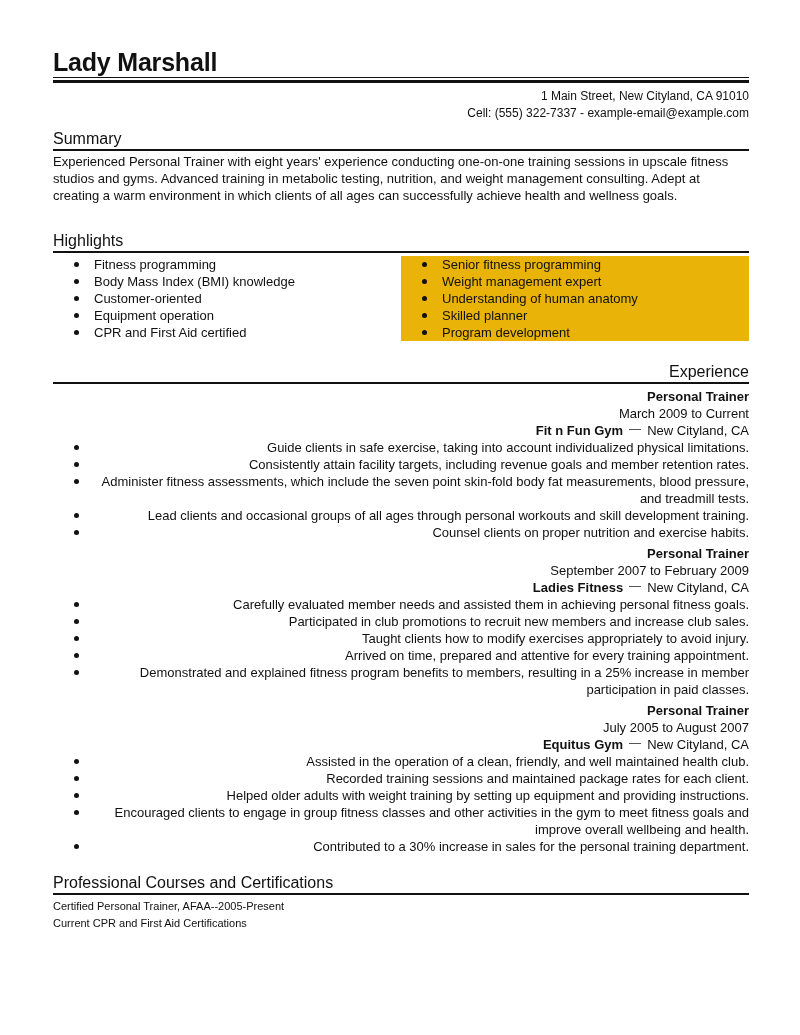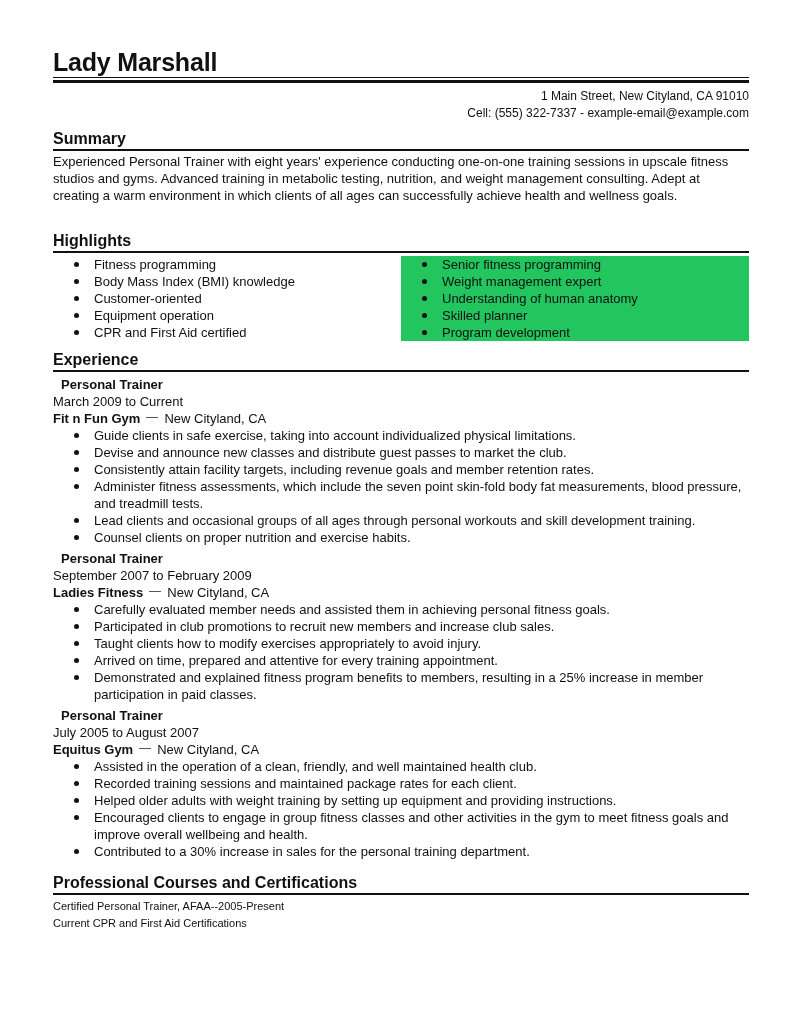--- a/index.html
+++ b/index.html
@@ -4,26 +4,26 @@
 <style>
   html, body { margin: 0; padding: 0; background: #ffffff; }
   body { width: 800px; height: 1035px; position: relative; overflow: hidden;
          font-family: "Liberation Sans", sans-serif; color: #111111; }
   .page { position: absolute; left: 53px; top: 0; width: 696px; }
   .name { position: absolute; top: 48px; left: 0; font-size: 25px; font-weight: bold; letter-spacing: -0.2px; margin: 0; }
   .rule-thin { position: absolute; top: 77px; left: 0; width: 696px; height: 1px; background: #111; }
   .rule-thick { position: absolute; top: 80px; left: 0; width: 696px; height: 3px; background: #111; }
   .contact { position: absolute; top: 88px; right: 0; text-align: right; font-size: 12px; line-height: 17px; }
   .section { position: absolute; left: 0; width: 696px; }
-  .sec-title { font-size: 16px; font-weight: bold; margin: 0; line-height: 19px; padding-bottom: 1px;
+  .sec-title { font-size: 16px; font-weight: normal; margin: 0; line-height: 19px; padding-bottom: 1px;
                border-bottom: 2px solid #111; }
   .para { font-size: 13px; line-height: 17px; margin: 2px 0 0 0; }
   .hl-cols { display: flex; margin-top: 3px; }
   .hl-col { width: 348px; }
-  .hl-col.right { background: #22c55e; }
+  .hl-col.right { background: #eab308; }
   ul.bul { list-style: none; margin: 0; padding: 0; }
   ul.bul li { position: relative; padding-left: 41px; font-size: 13px; line-height: 17px; }
   ul.bul li .dot { position: absolute; left: 21px; top: 6px; width: 5px; height: 5px; border-radius: 50%; background: #111; }
   .job { margin-top: 4px; }
   .job-title { font-size: 13px; font-weight: bold; line-height: 17px; padding-left: 8px; }
   .job-dates { font-size: 13px; line-height: 17px; }
   .job-co { font-size: 13px; line-height: 17px; }
   .job-co b { font-weight: bold; }
   .job-co .dash { display: inline-block; width: 12px; height: 1px; background: #555; vertical-align: middle; margin: 0 6px 4px 6px; }
   .cert { font-size: 11px; line-height: 17px; }
@@ -62,30 +62,29 @@
           <li><span class="dot"></span><span>Senior fitness programming</span></li>
           <li><span class="dot"></span><span>Weight management expert</span></li>
           <li><span class="dot"></span><span>Understanding of human anatomy</span></li>
           <li><span class="dot"></span><span>Skilled planner</span></li>
           <li><span class="dot"></span><span>Program development</span></li>
         </ul>
       </div>
     </div>
   </div>
 
-  <div class="section" style="top:350px;">
+  <div class="section" style="top:362px;text-align:right;">
     <h2 class="sec-title">Experience</h2>
 
     <div class="job">
       <div class="job-title">Personal Trainer</div>
       <div class="job-dates">March 2009 to Current</div>
       <div class="job-co"><b>Fit n Fun Gym</b><span class="dash"></span><span>New Cityland, CA</span></div>
       <ul class="bul">
         <li><span class="dot"></span><span>Guide clients in safe exercise, taking into account individualized physical limitations.</span></li>
-        <li><span class="dot"></span><span>Devise and announce new classes and distribute guest passes to market the club.</span></li>
         <li><span class="dot"></span><span>Consistently attain facility targets, including revenue goals and member retention rates.</span></li>
         <li><span class="dot"></span><span>Administer fitness assessments, which include the seven point skin-fold body fat measurements, blood pressure, and treadmill tests.</span></li>
         <li><span class="dot"></span><span>Lead clients and occasional groups of all ages through personal workouts and skill development training.</span></li>
         <li><span class="dot"></span><span>Counsel clients on proper nutrition and exercise habits.</span></li>
       </ul>
     </div>
 
     <div class="job">
       <div class="job-title">Personal Trainer</div>
       <div class="job-dates">September 2007 to February 2009</div>

